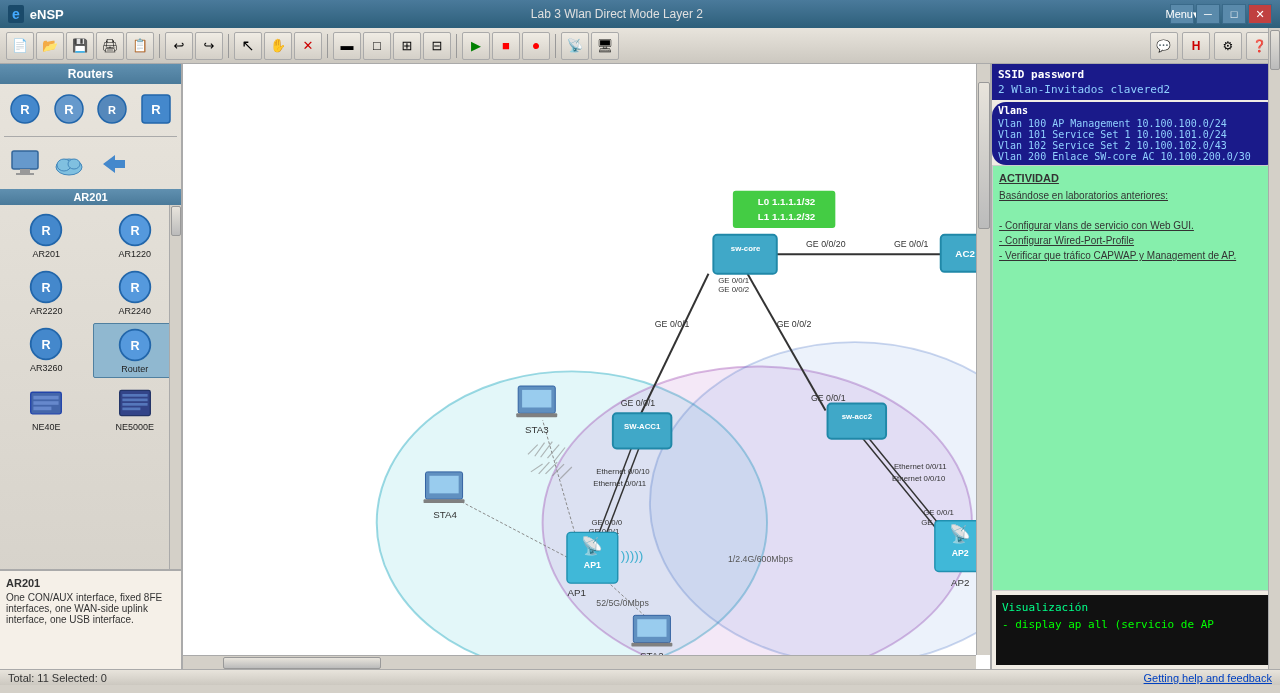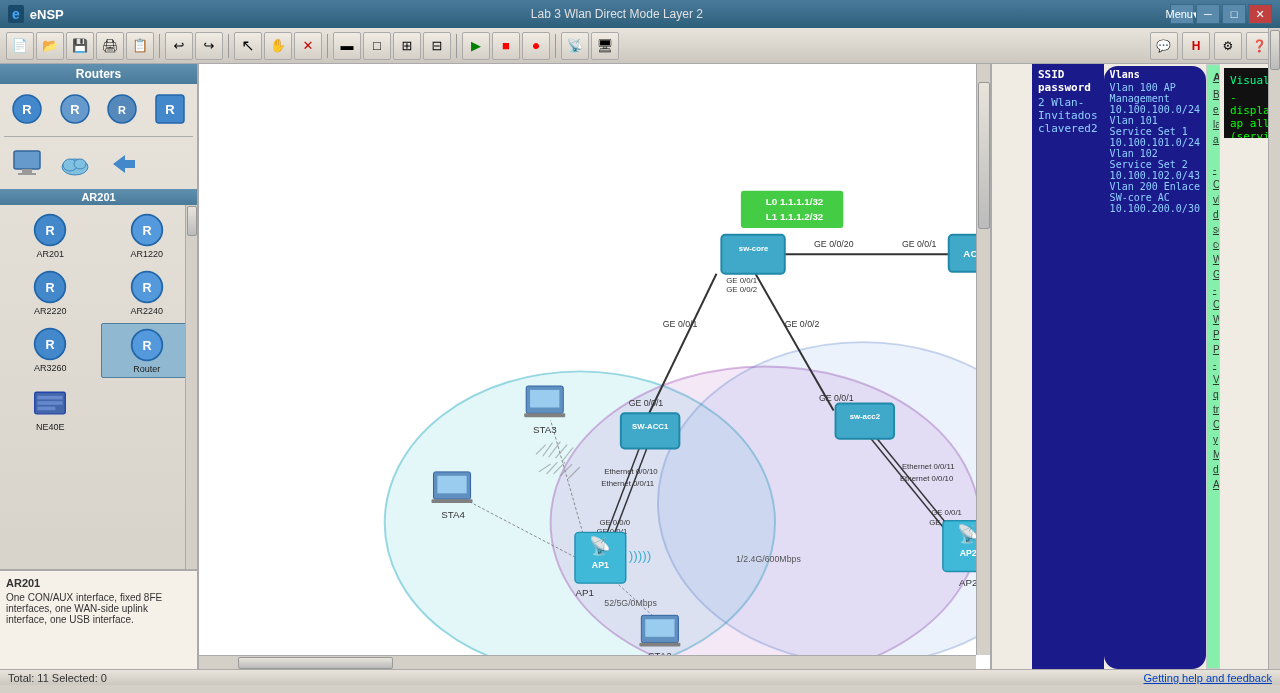--- a/index.html
+++ b/index.html
@@ -42,21 +42,21 @@
     }
     .toolbar-sep { width: 1px; height: 24px; background: #999; margin: 0 3px; }
     .toolbar-right { margin-left: auto; display: flex; gap: 4px; align-items: center; }
     .toolbar-right-btn { width: 28px; height: 28px; background: linear-gradient(to bottom, #f0ece4, #d4d0c8); border: 1px solid #aaa; border-radius: 2px; cursor: pointer; display: flex; align-items: center; justify-content: center; font-size: 12px; }
 
     
     .main-layout { display: flex; height: calc(693px - 28px - 36px - 24px); }
 
     
     .left-panel {
-      width: 199px;
+      width: 183px;
       background: linear-gradient(to bottom, #e8e4dc, #d4d0c8);
       border-right: 2px solid #aaa;
       display: flex;
       flex-direction: column;
     }
     .panel-section-title {
       background: linear-gradient(to bottom, #6090b0, #4a7a9a);
       color: white;
       text-align: center;
       padding: 3px;
@@ -116,22 +116,22 @@
       position: relative;
       overflow: hidden;
     }
 
     
     .right-panel {
       width: 290px;
       background: #f0ece4;
       border-left: 2px solid #aaa;
       display: flex;
+      flex-direction: column;
       overflow: hidden;
-      padding-left: 40px;
     }
     .ssid-box {
       background: #1a1a8a;
       color: #90d0ff;
       font-family: monospace;
       font-size: 11px;
       padding: 4px 6px;
     }
     .vlan-box {
       background: #1a1a8a;
@@ -366,20 +366,32 @@
             <svg width="40" height="40" viewBox="0 0 40 40">
               <rect x="3" y="8" width="34" height="24" rx="2" fill="#4466aa" stroke="#2244aa" stroke-width="1.5"></rect>
               <rect x="6" y="12" width="28" height="4" fill="#6688cc"></rect>
               <rect x="6" y="18" width="28" height="4" fill="#6688cc"></rect>
               <rect x="6" y="24" width="20" height="4" fill="#6688cc"></rect>
             </svg>
           </div>
           <div class="device-label">NE40E</div>
         </div>
 
+        <div class="device-item">
+          <div class="device-icon">
+            <svg width="40" height="40" viewBox="0 0 40 40">
+              <rect x="3" y="6" width="34" height="28" rx="2" fill="#334488" stroke="#223366" stroke-width="1.5"></rect>
+              <rect x="6" y="10" width="28" height="3" fill="#5577bb"></rect>
+              <rect x="6" y="15" width="28" height="3" fill="#5577bb"></rect>
+              <rect x="6" y="20" width="28" height="3" fill="#5577bb"></rect>
+              <rect x="6" y="25" width="20" height="3" fill="#5577bb"></rect>
+            </svg>
+          </div>
+          <div class="device-label">NE5000E</div>
+        </div>
       </div>
 
       <div style="position:absolute; right:0; top:0; width:12px; height:100%; background:#d4d0c8; border-left:1px solid #aaa;">
         <div style="width:10px; height:30px; background:linear-gradient(to bottom,#e8e4dc,#bbb); border:1px solid #999; margin:1px; border-radius:2px;"></div>
       </div>
     </div>
 
     <div class="info-box">
       <div class="info-box-title">AR201</div>
       <div>One CON/AUX interface, fixed 8FE interfaces, one WAN-side uplink interface, one USB interface.</div>

